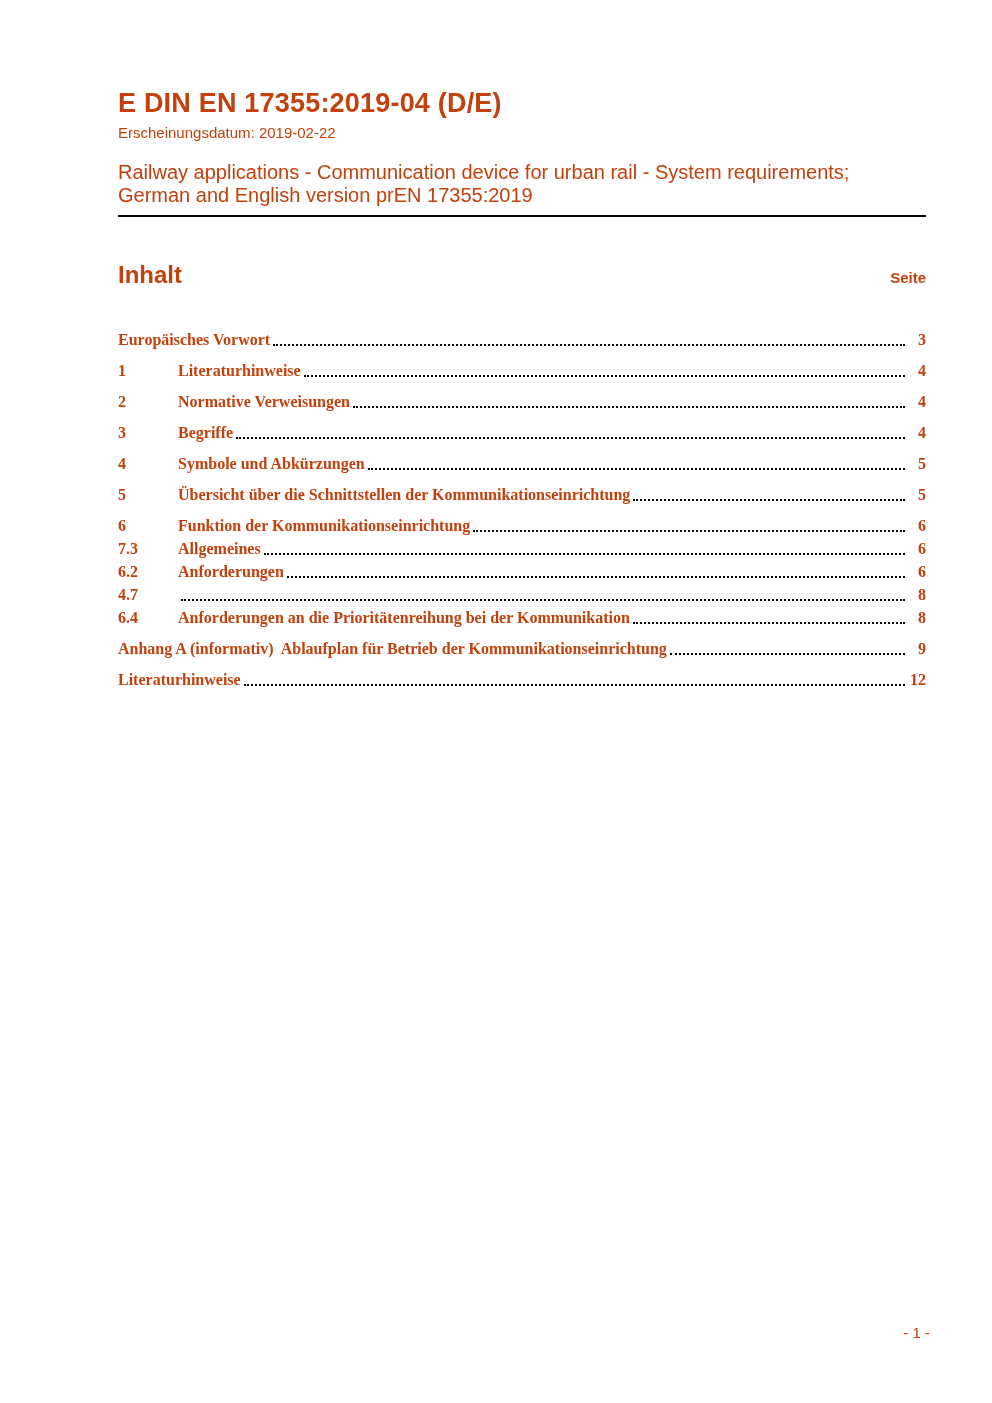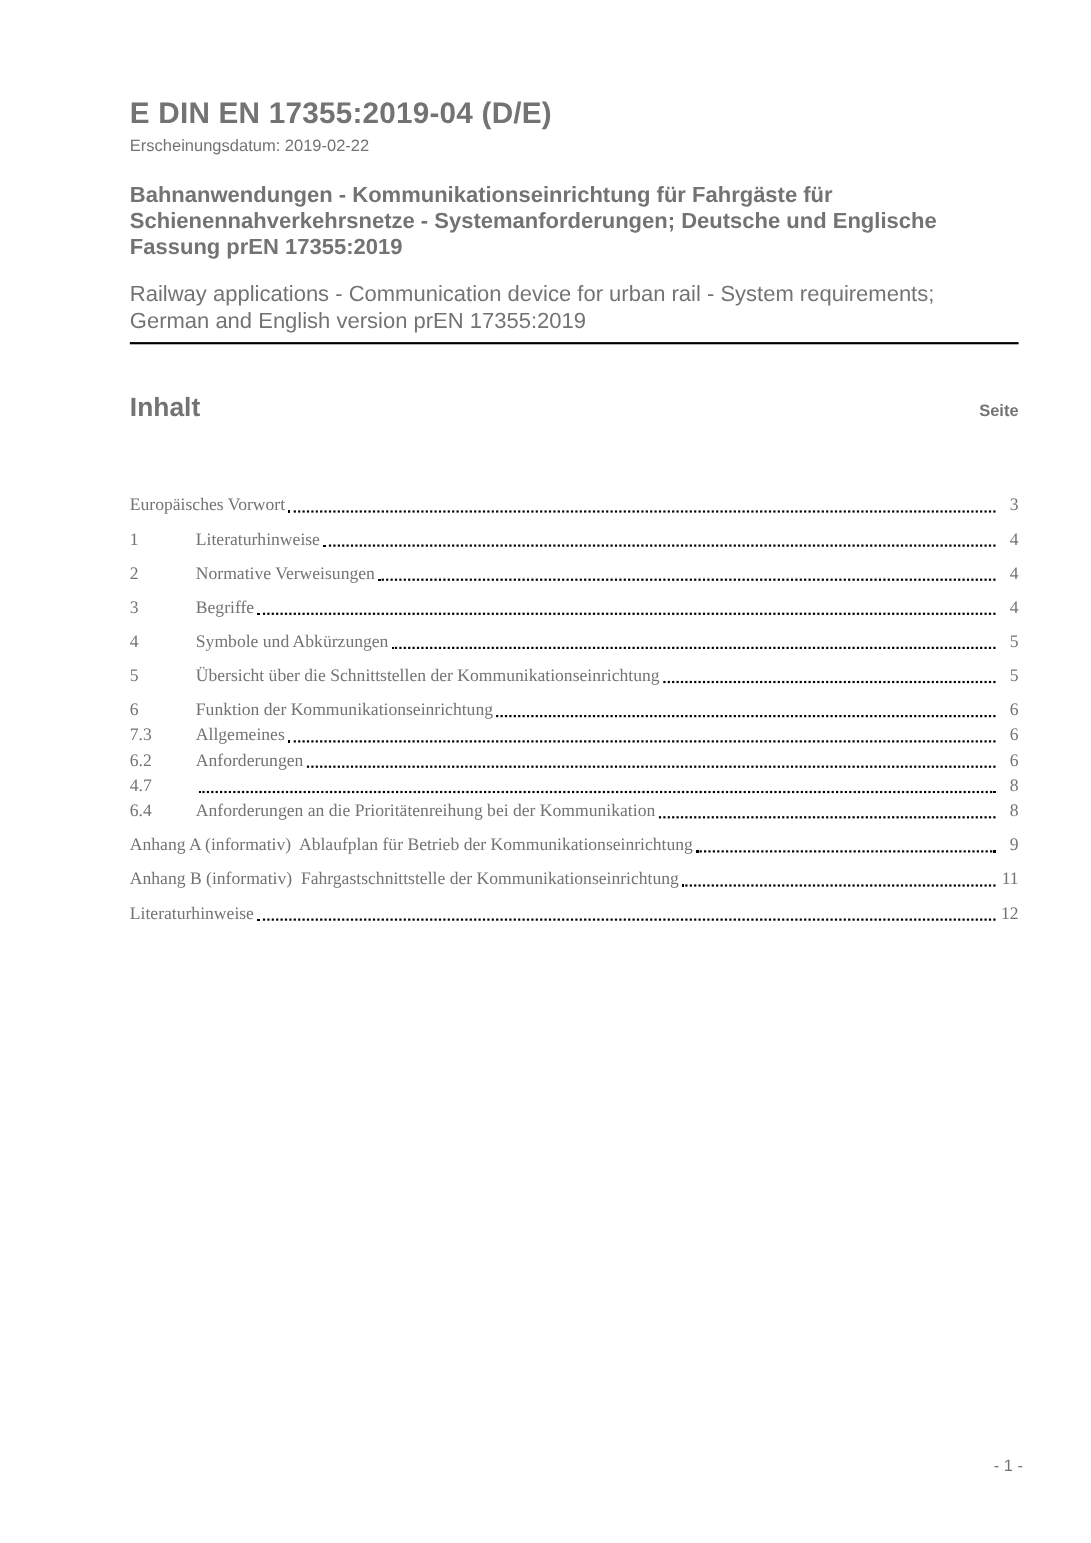--- a/index.html
+++ b/index.html
@@ -3,21 +3,21 @@
 <meta charset="utf-8">
 <style>
   * { box-sizing: border-box; }
   html, body { margin: 0; padding: 0; background: #ffffff; }
   .page {
     position: relative;
     width: 992px;
     height: 1403px;
     background: #ffffff;
     font-family: "Liberation Sans", sans-serif;
-    color: #737373;
+    color: #c2410c;
     overflow: hidden;
   }
   .content {
     position: absolute;
     left: 118px;
     top: 0;
     width: 808px;
   }
   .doc-number {
     margin-top: 88px;
@@ -55,23 +55,23 @@
   }
   .inhalt-heading {
     font-size: 24px;
     font-weight: bold;
   }
   .seite-label {
     font-size: 15px;
     font-weight: bold;
   }
   .toc {
-    margin-top: 64px;
+    margin-top: 40px;
     font-family: "Liberation Serif", serif;
-    font-weight: normal;
+    font-weight: bold;
     font-size: 16px;
   }
   .toc-row {
     display: flex;
     align-items: baseline;
     line-height: 21px;
     margin-top: 2px;
   }
   .toc-row.spaced {
     margin-top: 10px;
@@ -105,21 +105,20 @@
 </style>
 </head>
 <body>
 
 <div class="page">
   <div class="content">
 
     <div class="doc-number">E DIN EN 17355:2019-04 (D/E)</div>
     <div class="pub-date">Erscheinungsdatum: 2019-02-22</div>
 
-    <div class="title-de">Bahnanwendungen - Kommunikationseinrichtung für Fahrgäste für Schienennahverkehrsnetze - Systemanforderungen; Deutsche und Englische Fassung prEN 17355:2019</div>
     <div class="title-en">Railway applications - Communication device for urban rail - System requirements; German and English version prEN 17355:2019</div>
 
     <hr class="rule">
 
     <div class="inhalt-row">
       <span class="inhalt-heading">Inhalt</span>
       <span class="seite-label">Seite</span>
     </div>
 
     <div class="toc">
@@ -186,25 +185,20 @@
           <span class="toc-label">Anforderungen an die Prioritätenreihung bei der Kommunikation</span>
           <span class="leader"></span>
           <span class="toc-page">8</span>
         </div>
         <div class="toc-row spaced">
           <span class="toc-label">Anhang A (informativ)  Ablaufplan für Betrieb der Kommunikationseinrichtung</span>
           <span class="leader"></span>
           <span class="toc-page">9</span>
         </div>
         <div class="toc-row spaced">
-          <span class="toc-label">Anhang B (informativ)  Fahrgastschnittstelle der Kommunikationseinrichtung</span>
-          <span class="leader"></span>
-          <span class="toc-page">11</span>
-        </div>
-        <div class="toc-row spaced">
           <span class="toc-label">Literaturhinweise</span>
           <span class="leader"></span>
           <span class="toc-page">12</span>
         </div>
       </div>
 
   </div>
 
   <div class="footer-page">- 1 -</div>
 </div>

